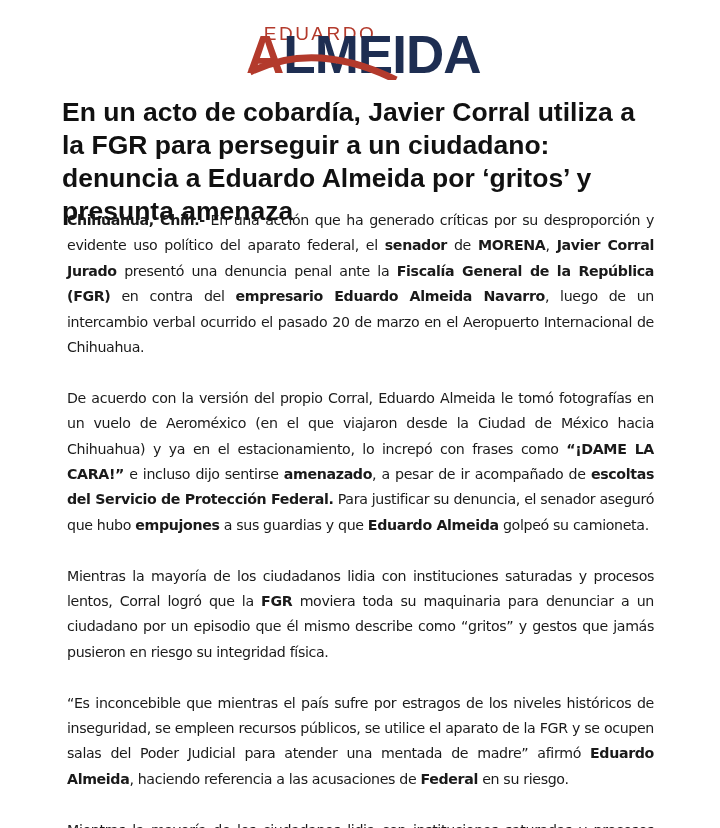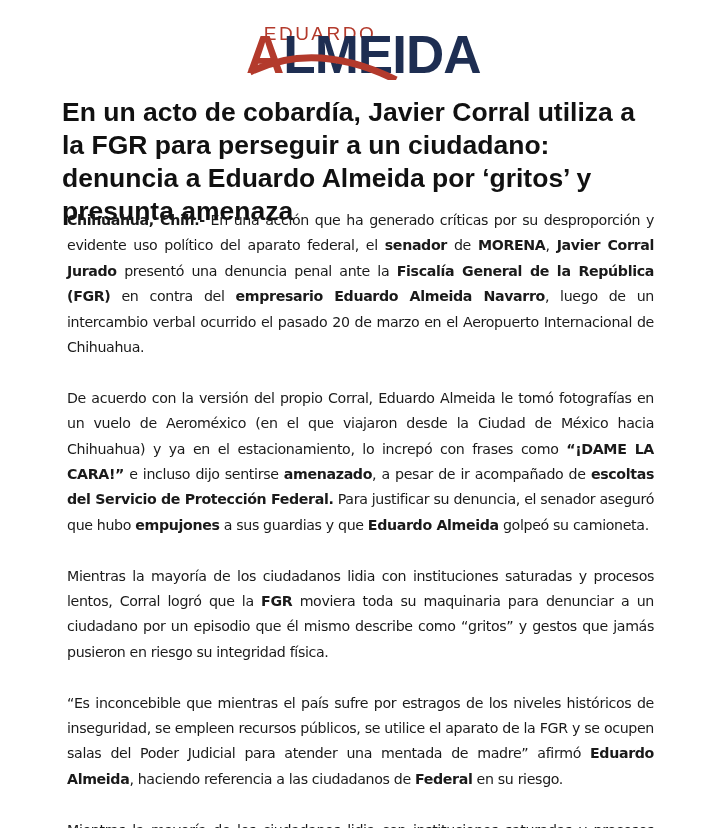--- a/index.html
+++ b/index.html
@@ -45,15 +45,15 @@
     </svg>
   </div>
 </div>
 
 <h1 class="headline">En un acto de cobardía, Javier Corral utiliza a la FGR para perseguir a un ciudadano: denuncia a Eduardo Almeida por ‘gritos’ y presunta amenaza</h1>
 
 <div class="article" id="article">
     <p><b>Chihuahua, Chih.-</b><span> En una acción que ha generado críticas por su desproporción y evidente uso político del aparato federal, el </span><b>senador</b><span> de </span><b>MORENA</b><span>, </span><b>Javier Corral Jurado</b><span> presentó una denuncia penal ante la </span><b>Fiscalía General de la República (FGR)</b><span> en contra del </span><b>empresario Eduardo Almeida Navarro</b><span>, luego de un intercambio verbal ocurrido el pasado 20 de marzo en el Aeropuerto Internacional de Chihuahua.</span></p>
     <p><span>De acuerdo con la versión del propio Corral, Eduardo Almeida le tomó fotografías en un vuelo de Aeroméxico (en el que viajaron desde la Ciudad de México hacia Chihuahua) y ya en el estacionamiento, lo increpó con frases como </span><b>“¡DAME LA CARA!”</b><span> e incluso dijo sentirse </span><b>amenazado</b><span>, a pesar de ir acompañado de </span><b>escoltas del Servicio de Protección Federal.</b><span> Para justificar su denuncia, el senador aseguró que hubo </span><b>empujones</b><span> a sus guardias y que </span><b>Eduardo Almeida</b><span> golpeó su camioneta.</span></p>
     <p><span>Mientras la mayoría de los ciudadanos lidia con instituciones saturadas y procesos lentos, Corral logró que la </span><b>FGR</b><span> moviera toda su maquinaria para denunciar a un ciudadano por un episodio que él mismo describe como “gritos” y gestos que jamás pusieron en riesgo su integridad física.</span></p>
-    <p><span>“Es inconcebible que mientras el país sufre por estragos de los niveles históricos de inseguridad, se empleen recursos públicos, se utilice el aparato de la FGR y se ocupen salas del Poder Judicial para atender una mentada de madre” afirmó </span><b>Eduardo Almeida</b><span>, haciendo referencia a las ciudadanos de </span><b>Federal</b><span> en su riesgo.</span></p>
+    <p><span>“Es inconcebible que mientras el país sufre por estragos de los niveles históricos de inseguridad, se empleen recursos públicos, se utilice el aparato de la FGR y se ocupen salas del Poder Judicial para atender una mentada de madre” afirmó </span><b>Eduardo Almeida</b><span>, haciendo referencia a las acusaciones de </span><b>Federal</b><span> en su riesgo.</span></p>
     <p><span>Mientras la mayoría de los ciudadanos lidia con instituciones saturadas y procesos lentos, </span></p>
   </div>
 
 </body></html>

